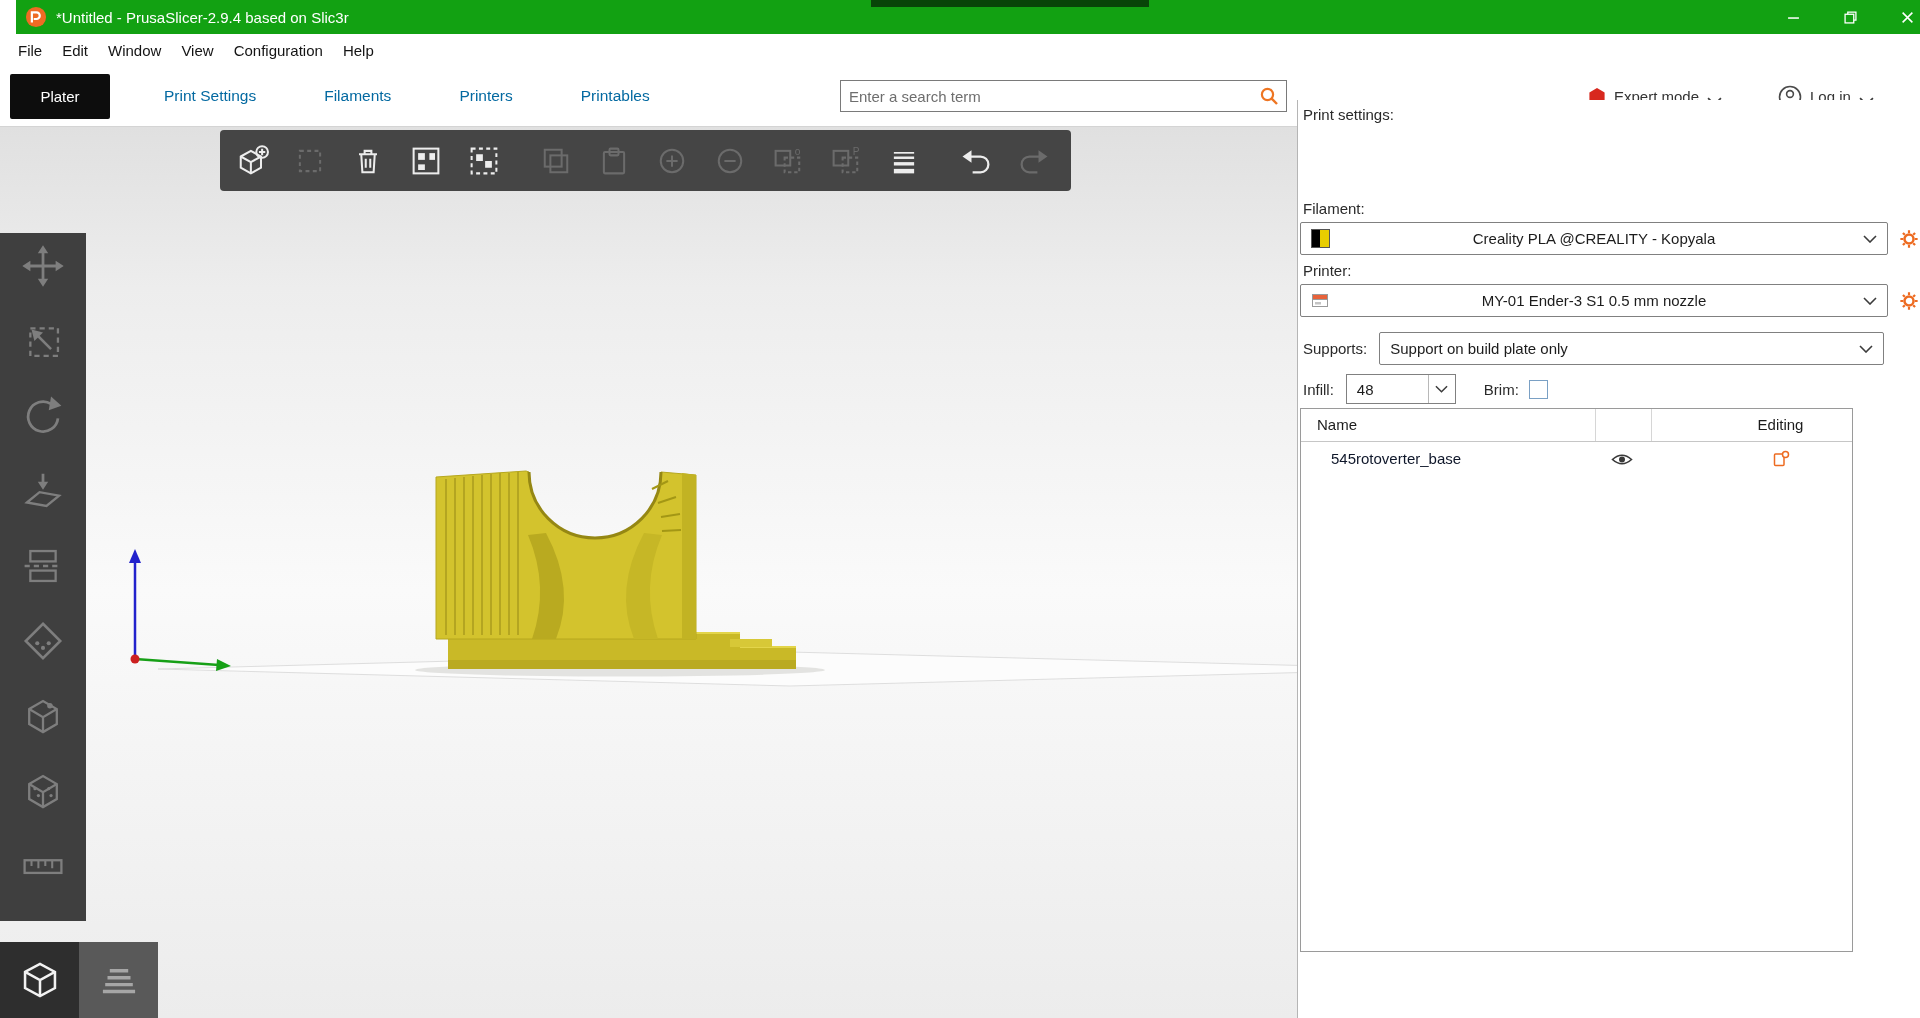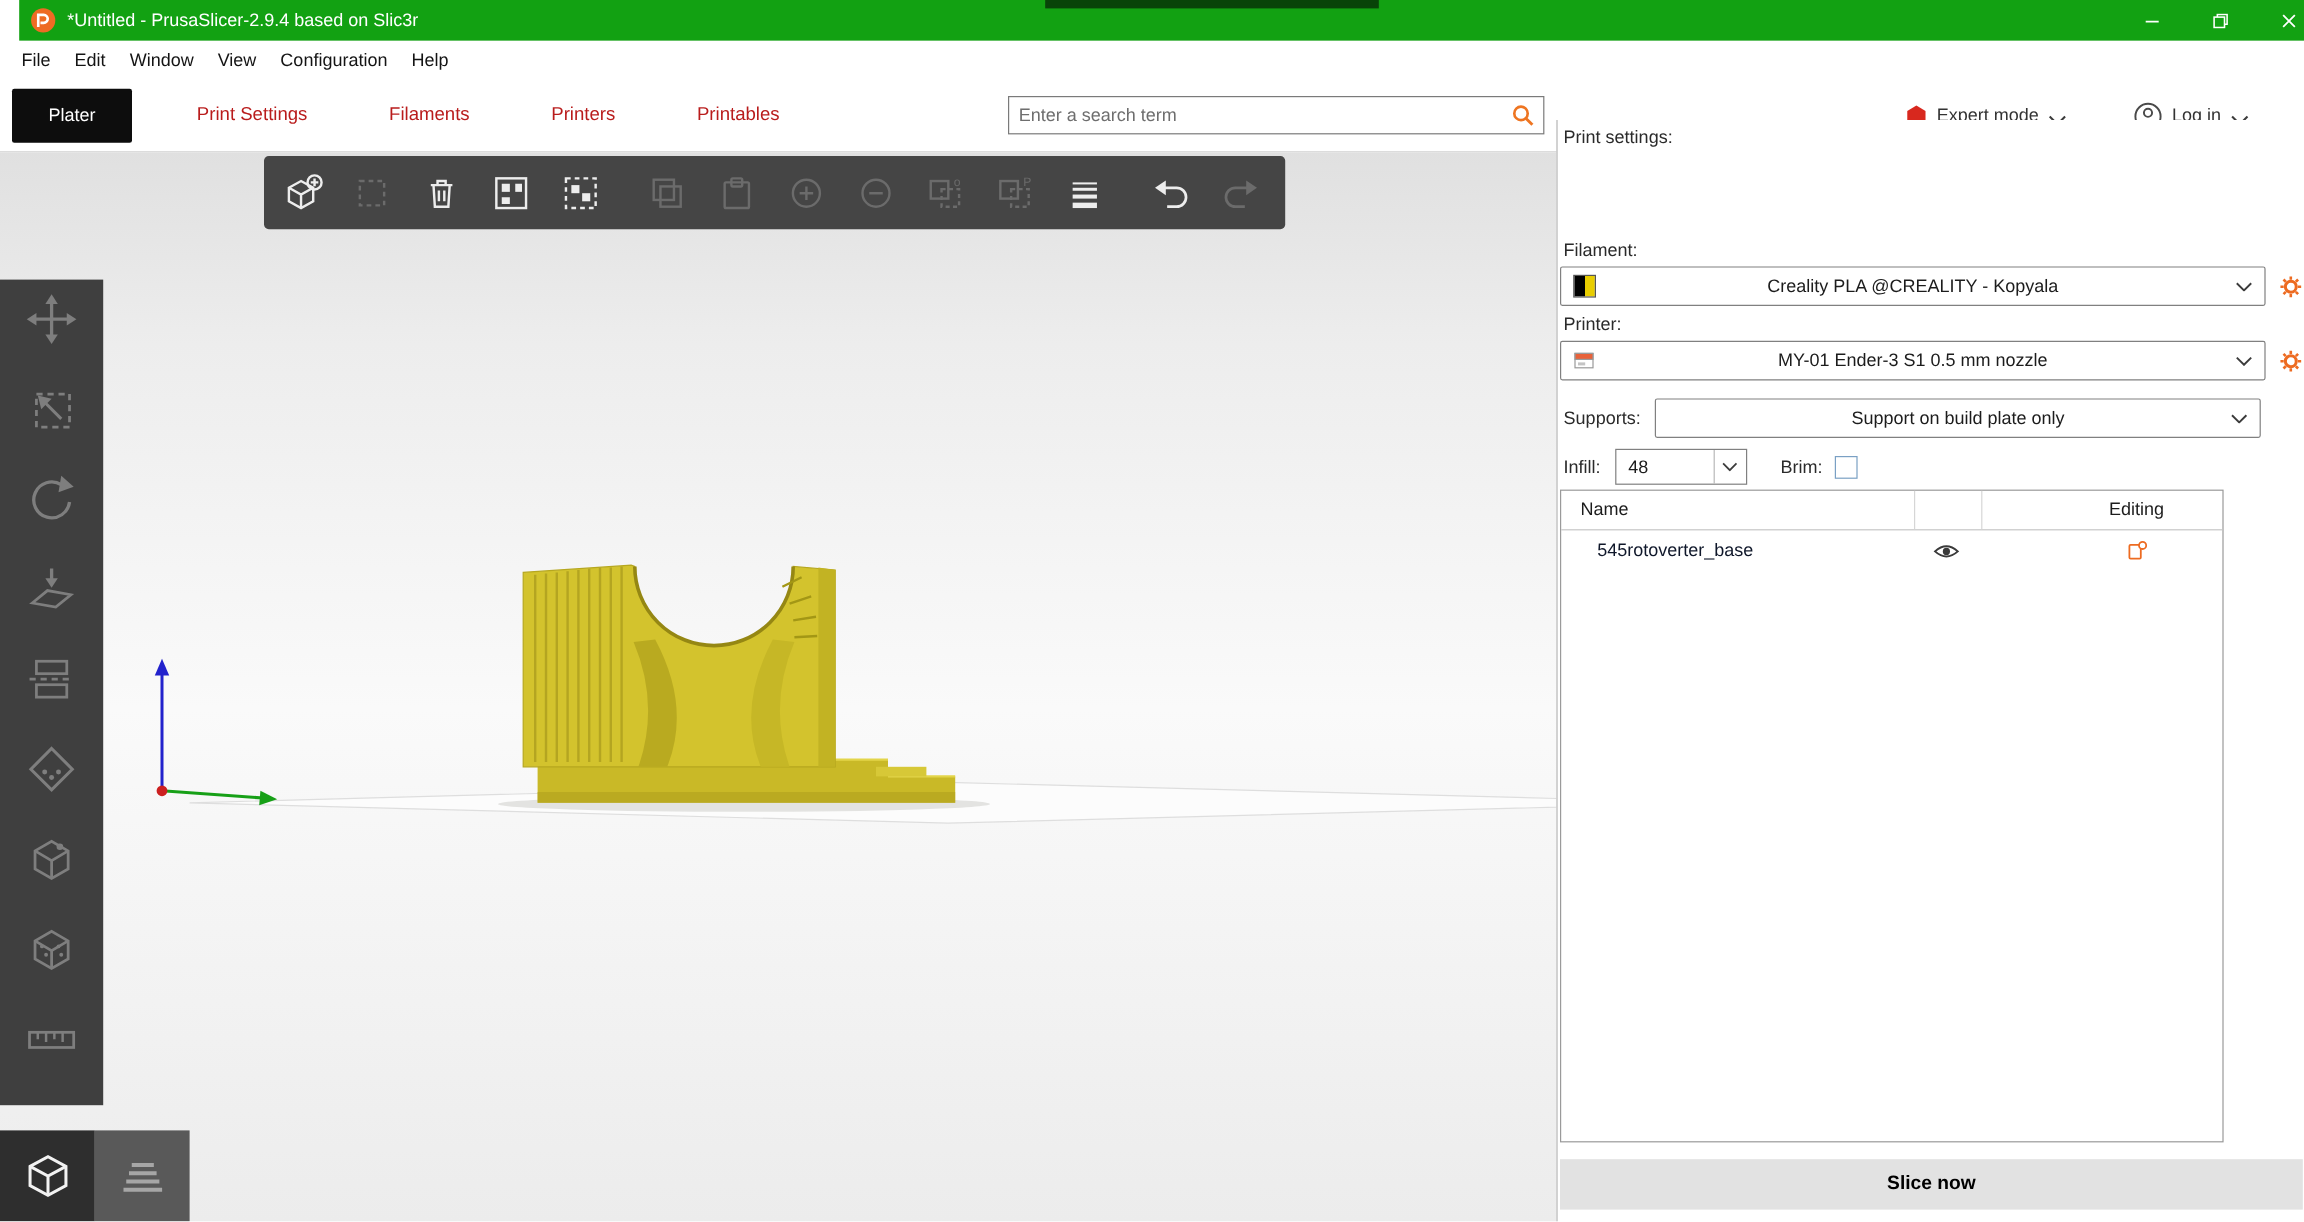--- a/index.html
+++ b/index.html
@@ -17,21 +17,21 @@
   .win-btn svg{width:13px;height:13px;}
 
   
   .menubar{position:absolute;left:0;top:34px;width:100%;height:32px;background:#fff;display:flex;align-items:center;padding-left:8px;box-sizing:border-box;}
   .menu-item{padding:0 10px;font-size:15px;color:#141414;cursor:pointer;}
 
   
   .tabbar{position:absolute;left:0;top:66px;width:100%;height:61px;background:#fff;border-bottom:1px solid #d4d4d4;box-sizing:border-box;}
   .tab-plater{position:absolute;left:10px;top:8px;width:100px;height:45px;background:#0d0d0d;color:#fff;font-size:15px;display:flex;align-items:center;justify-content:center;border-radius:2px;cursor:pointer;}
   .tabs-rest{position:absolute;left:130px;top:0;height:100%;display:flex;align-items:center;}
-  .tab{padding:0 34px;font-size:15.5px;color:#b91c1c;cursor:pointer;}
+  .tab{padding:0 34px;font-size:15.5px;color:#0369a1;cursor:pointer;}
   .search-box{position:absolute;left:840px;top:14px;width:447px;height:32px;border:1px solid #7a7a7a;background:#fff;display:flex;align-items:center;box-sizing:border-box;}
   .search-box input{flex:1;border:none;outline:none;font-size:15px;color:#333;padding:0 8px;font-family:inherit;background:transparent;}
   .search-box input::placeholder{color:#6e6e6e;}
   .search-icon{width:20px;height:20px;margin-right:7px;flex:0 0 auto;}
   .expert-group,.login-group{position:absolute;top:0;height:61px;display:flex;align-items:center;gap:8px;cursor:pointer;}
   .expert-group{left:1588px;}
   .login-group{left:1778px;}
   .mode-label,.login-label{font-size:15px;color:#333;}
   .chev{width:15px;height:9px;}
 
@@ -59,21 +59,21 @@
   .view-btn.active{background:#2e2e2e;color:#f2f2f2;}
   .view-btn:not(.active){background:#595959;color:#a6a6a6;}
 
   
   .sidebar{position:absolute;left:1297px;top:100px;width:623px;height:918px;background:#fff;border-left:1px solid #b5b5b5;box-sizing:border-box;}
   .side-label{position:absolute;left:5px;font-size:15px;color:#2a2a2a;}
   .combo-row{position:absolute;left:2px;height:33px;display:flex;align-items:center;}
   .setting-combo{width:588px;height:33px;border:1px solid #808080;border-radius:2px;background:#fff;display:flex;align-items:center;position:relative;box-sizing:border-box;cursor:pointer;}
   .combo-icon{position:absolute;left:10px;display:flex;align-items:center;}
   .combo-text{flex:1;text-align:center;font-size:15px;color:#1c1c1c;padding:0 34px;white-space:nowrap;overflow:hidden;}
-  .combo-text.left{text-align:center;padding:0 10px;}
+  .combo-text.left{text-align:left;padding:0 10px;}
   .combo-chevron{position:absolute;right:10px;display:flex;align-items:center;}
   .gear-btn{margin-left:9px;width:24px;height:24px;display:flex;align-items:center;justify-content:center;cursor:pointer;}
   .swatch{width:17px;height:17px;border:1px solid #555;background:linear-gradient(90deg,#000 0 50%,#e8cd00 50% 100%);}
   .inline-row{position:absolute;left:5px;display:flex;align-items:center;}
   .inline-label{font-size:15px;color:#2a2a2a;margin-right:12px;}
   .supports-combo{width:505px;}
   .small-combo{width:110px;height:30px;border:1px solid #808080;background:#fff;display:flex;align-items:center;box-sizing:border-box;cursor:pointer;}
   .small-combo .val{flex:1;font-size:15px;color:#1c1c1c;padding-left:10px;}
   .arrow-cell{width:26px;height:100%;border-left:1px solid #b8b8b8;display:flex;align-items:center;justify-content:center;}
   .checkbox{width:19px;height:19px;border:1px solid #7aa0c4;background:#fff;box-sizing:border-box;cursor:pointer;}
@@ -488,16 +488,15 @@
         </span>
         <span class="edit-btn">
           <svg width="18" height="18" viewBox="0 0 18 18">
               <rect x="2.5" y="4" width="9.5" height="11.5" rx="1" fill="none" stroke="#ed6b21" stroke-width="1.5"></rect>
               <circle cx="13.5" cy="4.5" r="3" fill="#fff" stroke="#ed6b21" stroke-width="1.5"></circle>
             </svg>
         </span>
       </div>
     </div>
 
-    <div class="slice-btn">Slice now</div>
   </aside>
 
 </div>
 
 </body></html>

